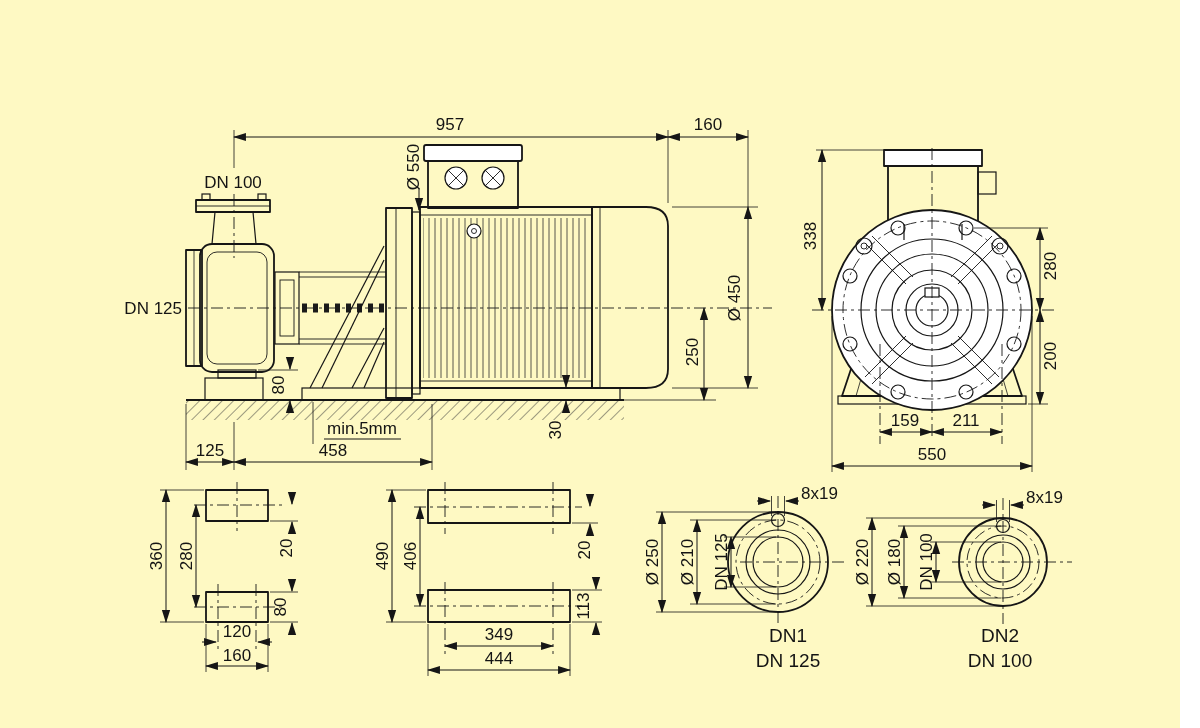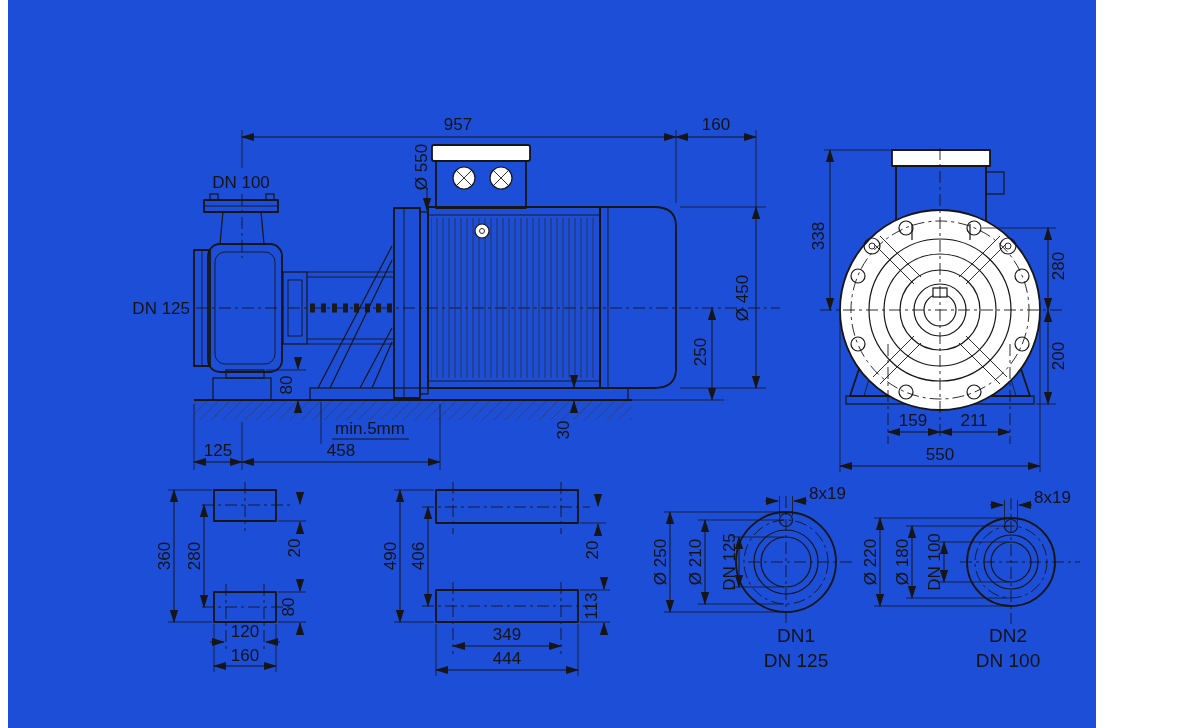--- a/index.html
+++ b/index.html
@@ -1,16 +1,16 @@
 <!DOCTYPE html>
 <html><head>
 <meta charset="utf-8">
 <style>
   html,body { margin:0; padding:0; background:#ffffff; }
-  .canvas { width:1088px; height:728px; background:#1d4ed8; overflow:hidden;margin-left:8px; }
+  .canvas { width:1180px; height:728px; background:#fef9c3; overflow:hidden; }
   svg { display:block; }
   text { font-family:"Liberation Sans", sans-serif; font-size:17px; fill:#141414; }
   .cap { font-size:19px; }
   .ol   { fill:none; stroke:#161616; stroke-width:1.8; stroke-linejoin:round; }
   .l2   { fill:none; stroke:#161616; stroke-width:1.2; }
   .l1   { fill:none; stroke:#161616; stroke-width:0.9; }
   .thin { fill:none; stroke:#161616; stroke-width:0.8; }
   .dim  { fill:none; stroke:#161616; stroke-width:1; }
   .cl   { fill:none; stroke:#161616; stroke-width:0.9; stroke-dasharray:12 4 3 4; }
   .wf   { fill:#ffffff; }

